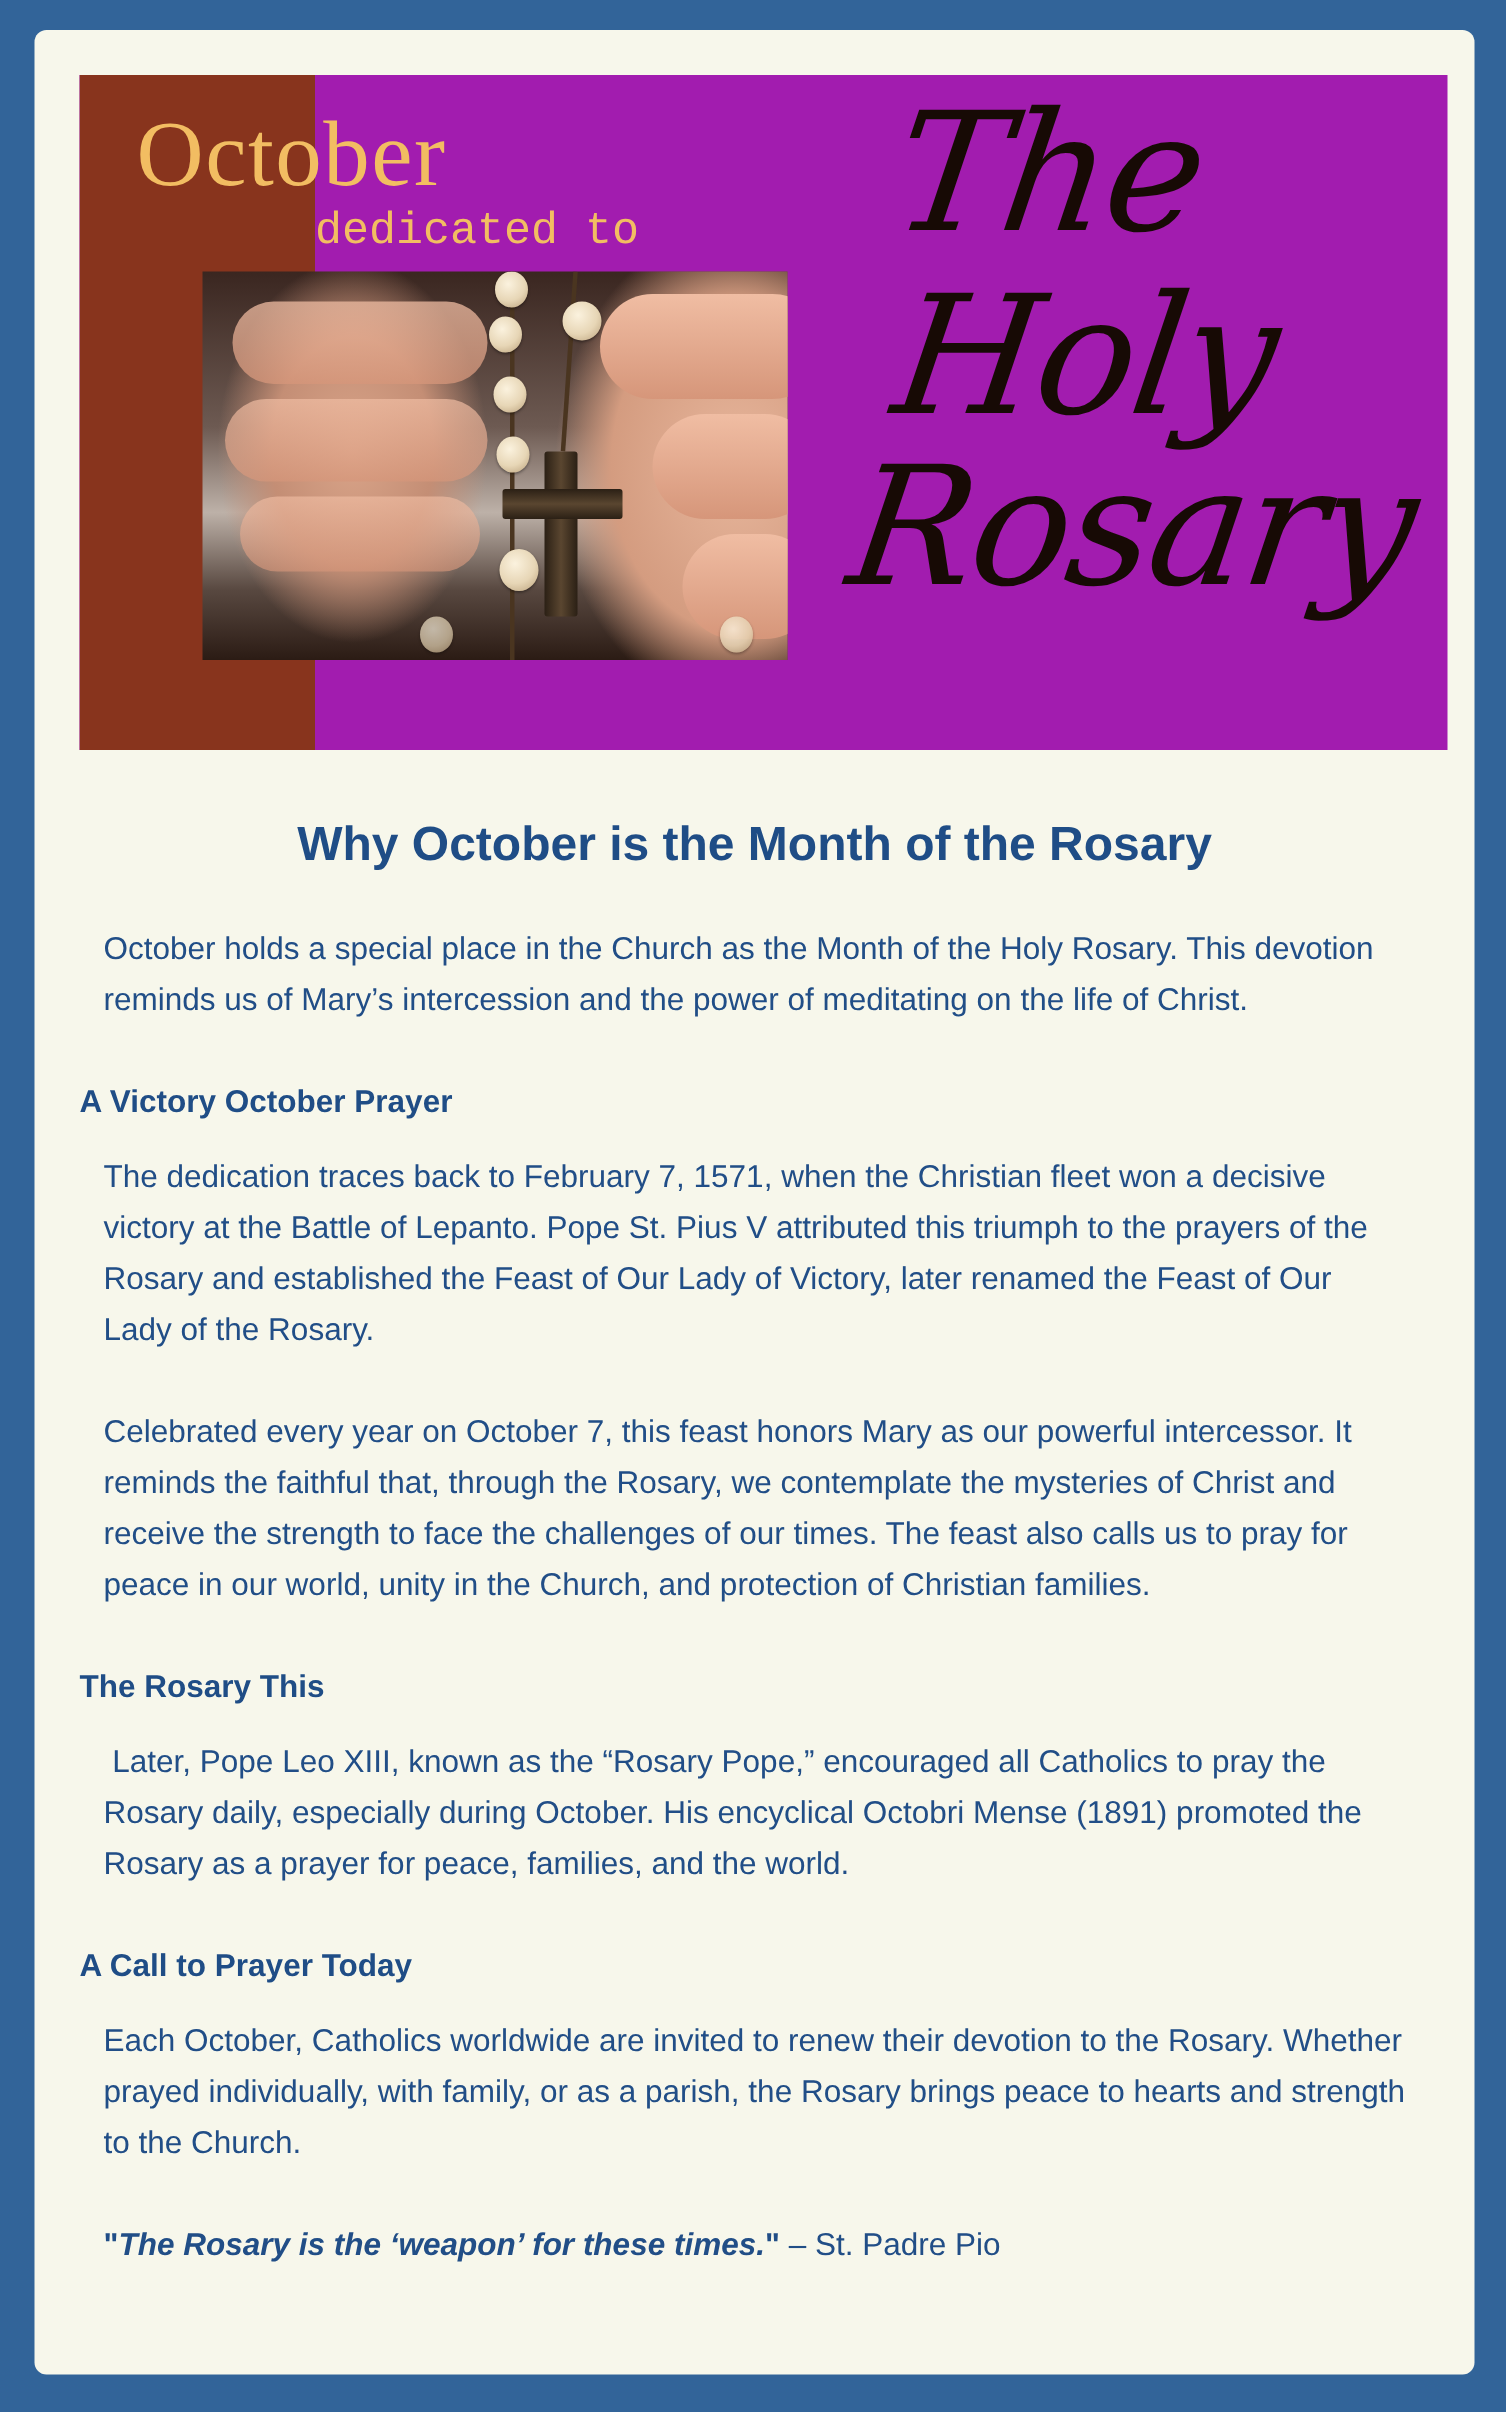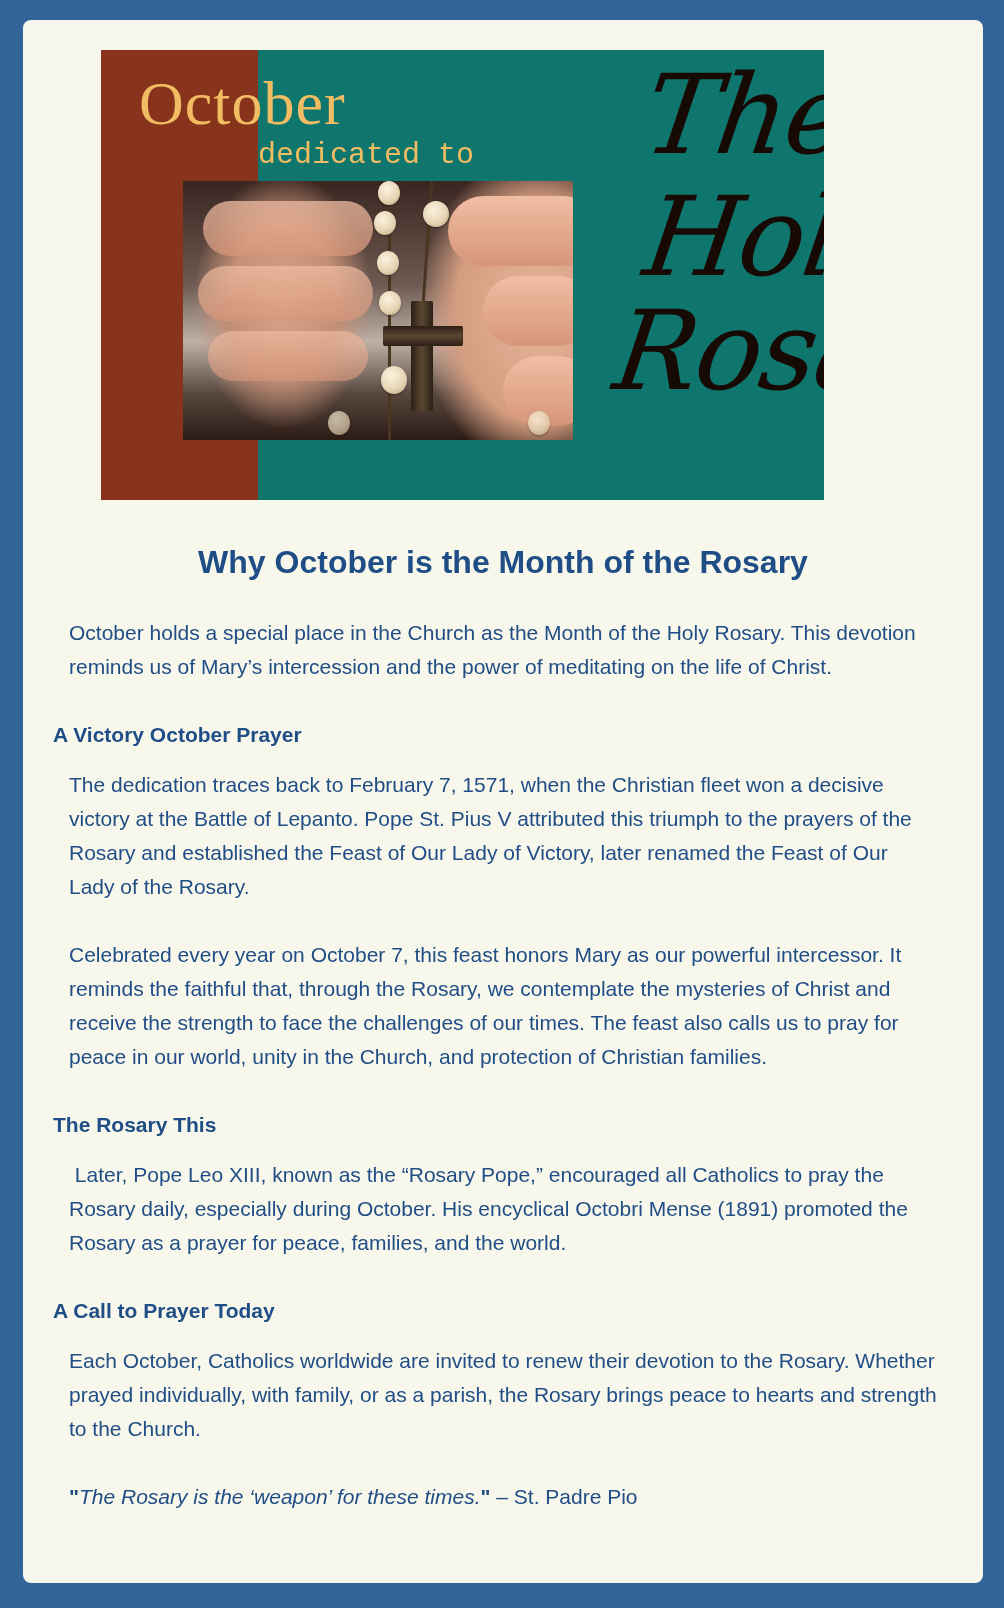--- a/index.html
+++ b/index.html
@@ -17,25 +17,24 @@
     top: 20px;
     width: 960px;
     height: 1563px;
     background: #f7f7eb;
     border-radius: 8px;
   }
   .banner {
     position: absolute;
     left: 30px;
     top: 30px;
-    width: 723px;
+    width: 912px;
     height: 450px;
-    background: #0f766e;
+    background: #a21caf;
     overflow: hidden;
-    margin-left: 48px;
   }
   .banner .red-strip {
     position: absolute;
     left: 0; top: 0;
     width: 157px; height: 450px;
     background: #88341d;
   }
   .banner .october {
     position: absolute;
     left: 38px;
@@ -144,21 +143,21 @@
   .section { margin-top: 34px; }
   .section h3 {
     margin: 0;
     font-size: 21px;
     line-height: 34px;
     font-weight: bold;
     color: #1f4d86;
   }
   .quote { margin-top: 34px; }
   .quote .q-mark { font-weight: bold; }
-  .quote .q-text { font-weight: normal; font-style: italic; }
+  .quote .q-text { font-weight: bold; font-style: italic; }
 </style>
 </head>
 <body>
 
 <div class="card">
 
   <div class="banner">
     <div class="red-strip"></div>
     <div class="october">October</div>
     <div class="dedicated">dedicated to</div>

